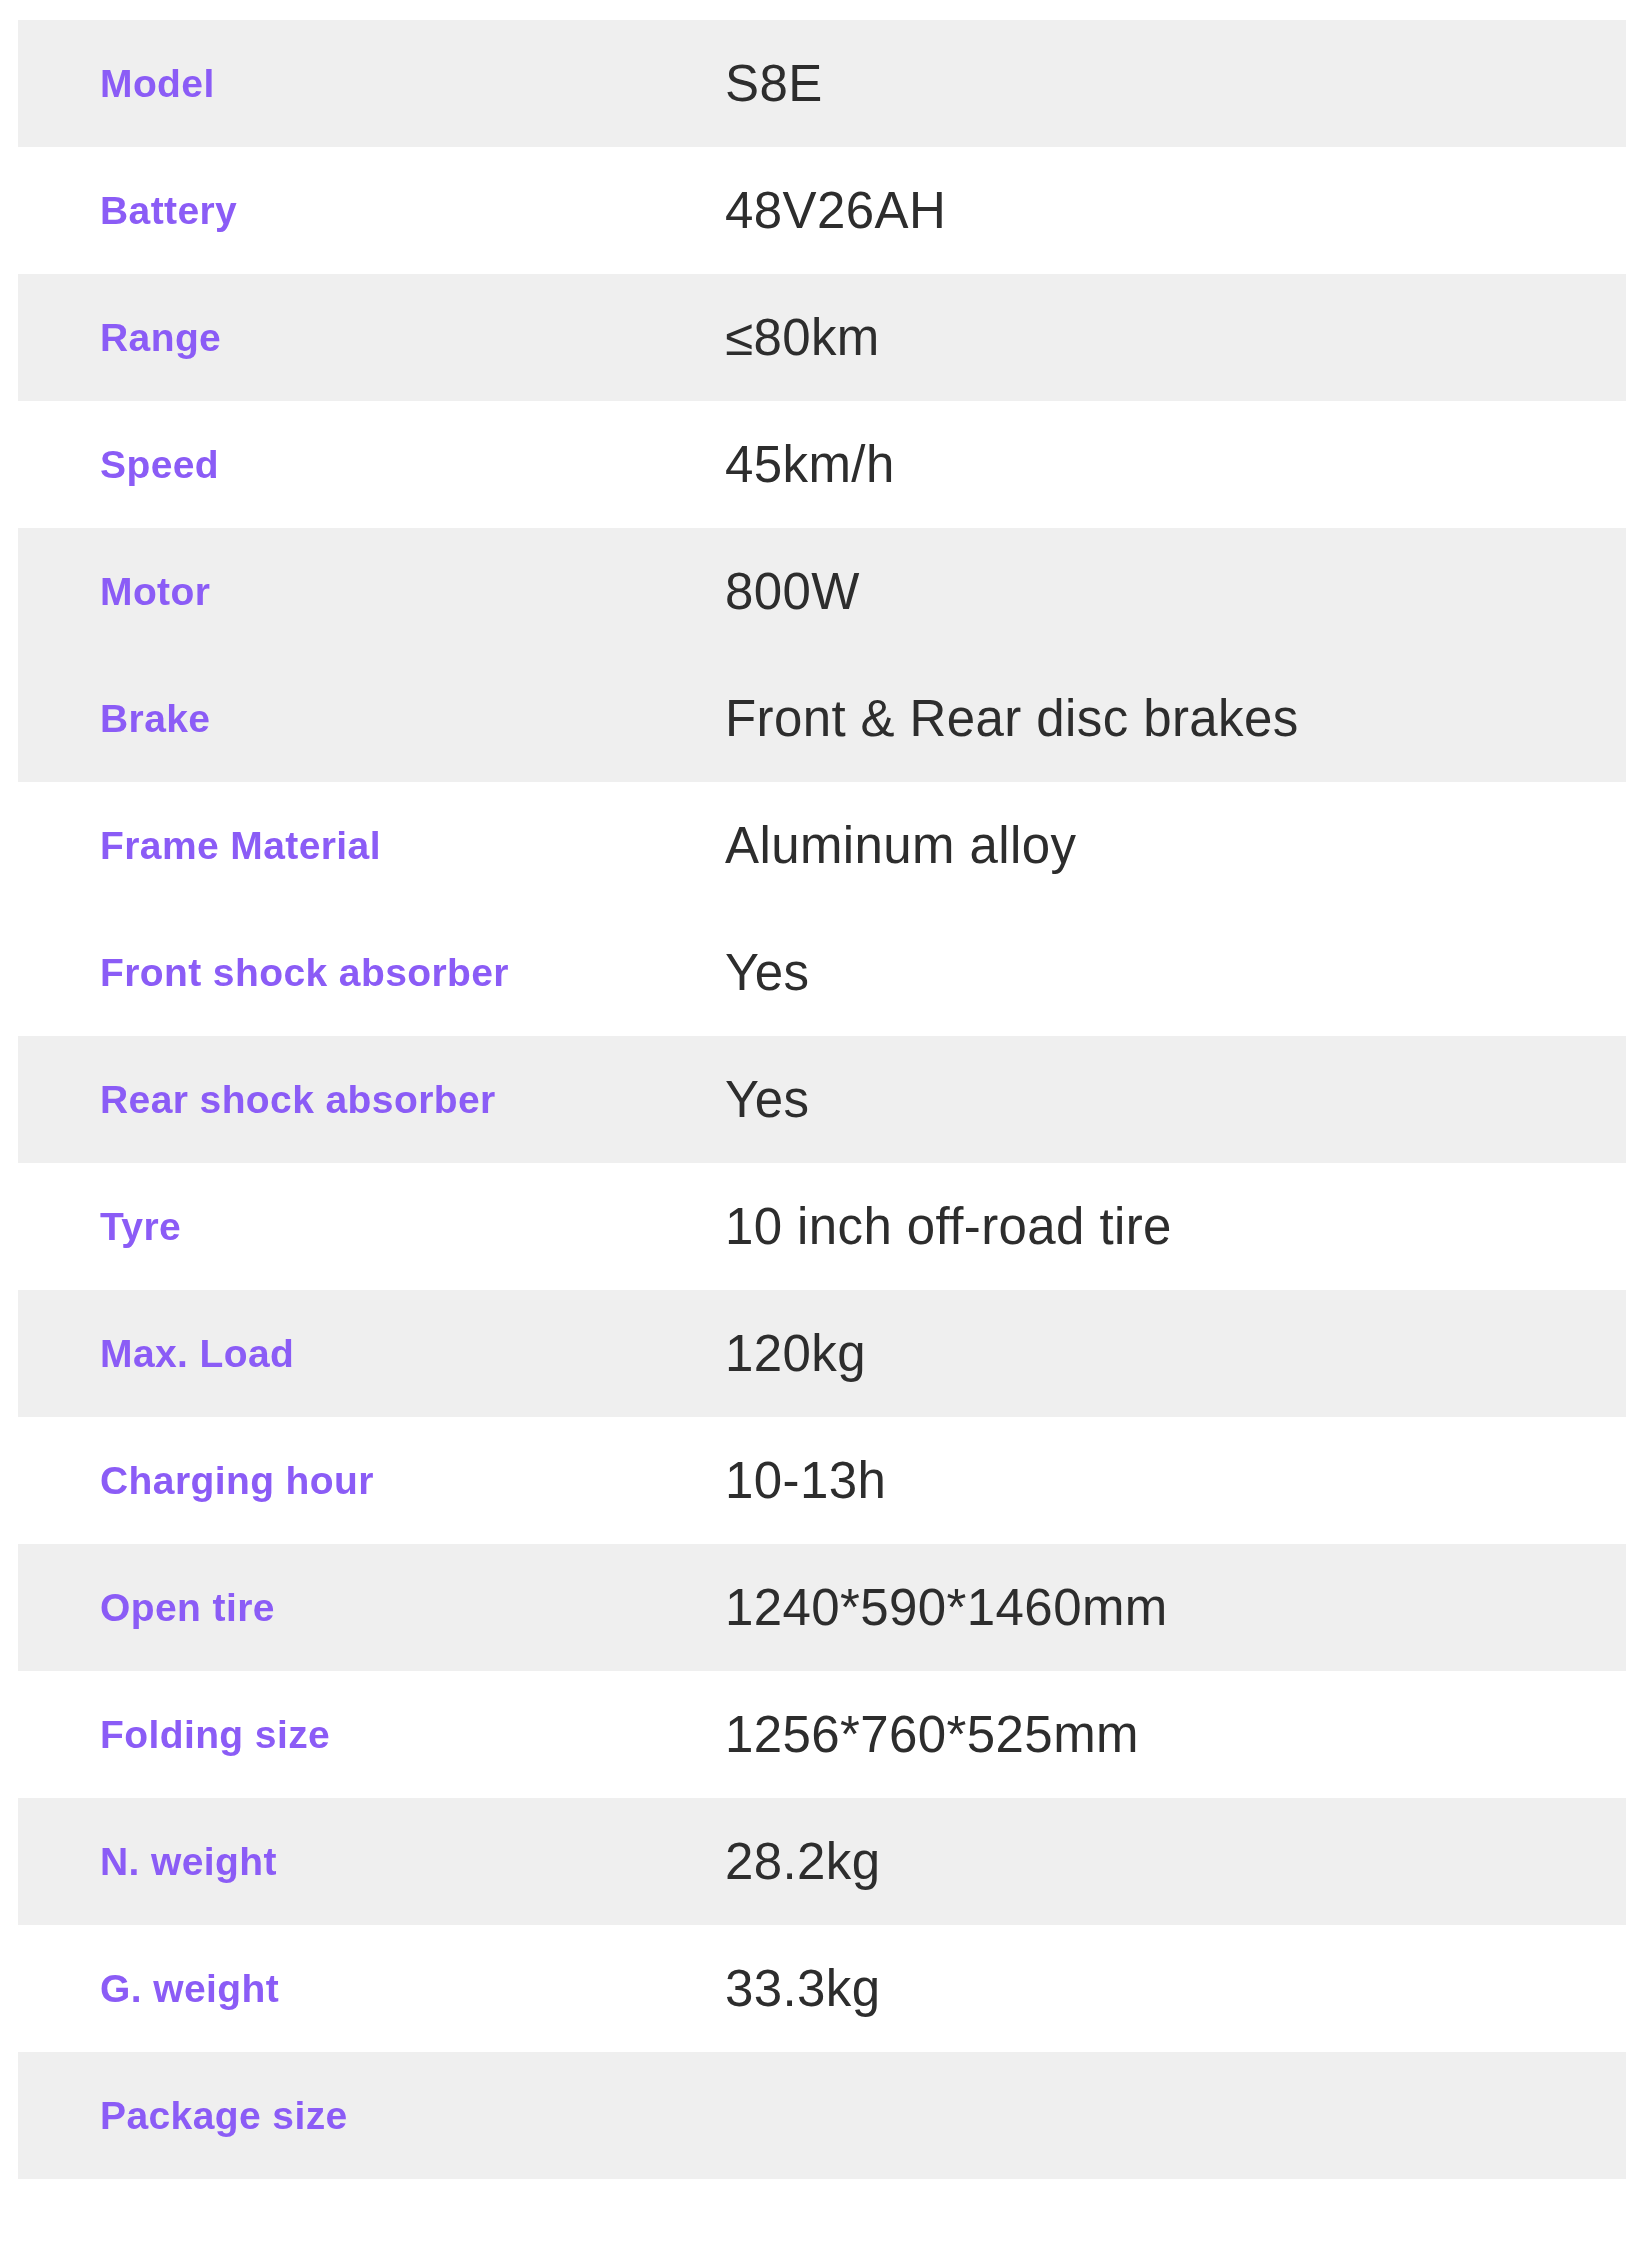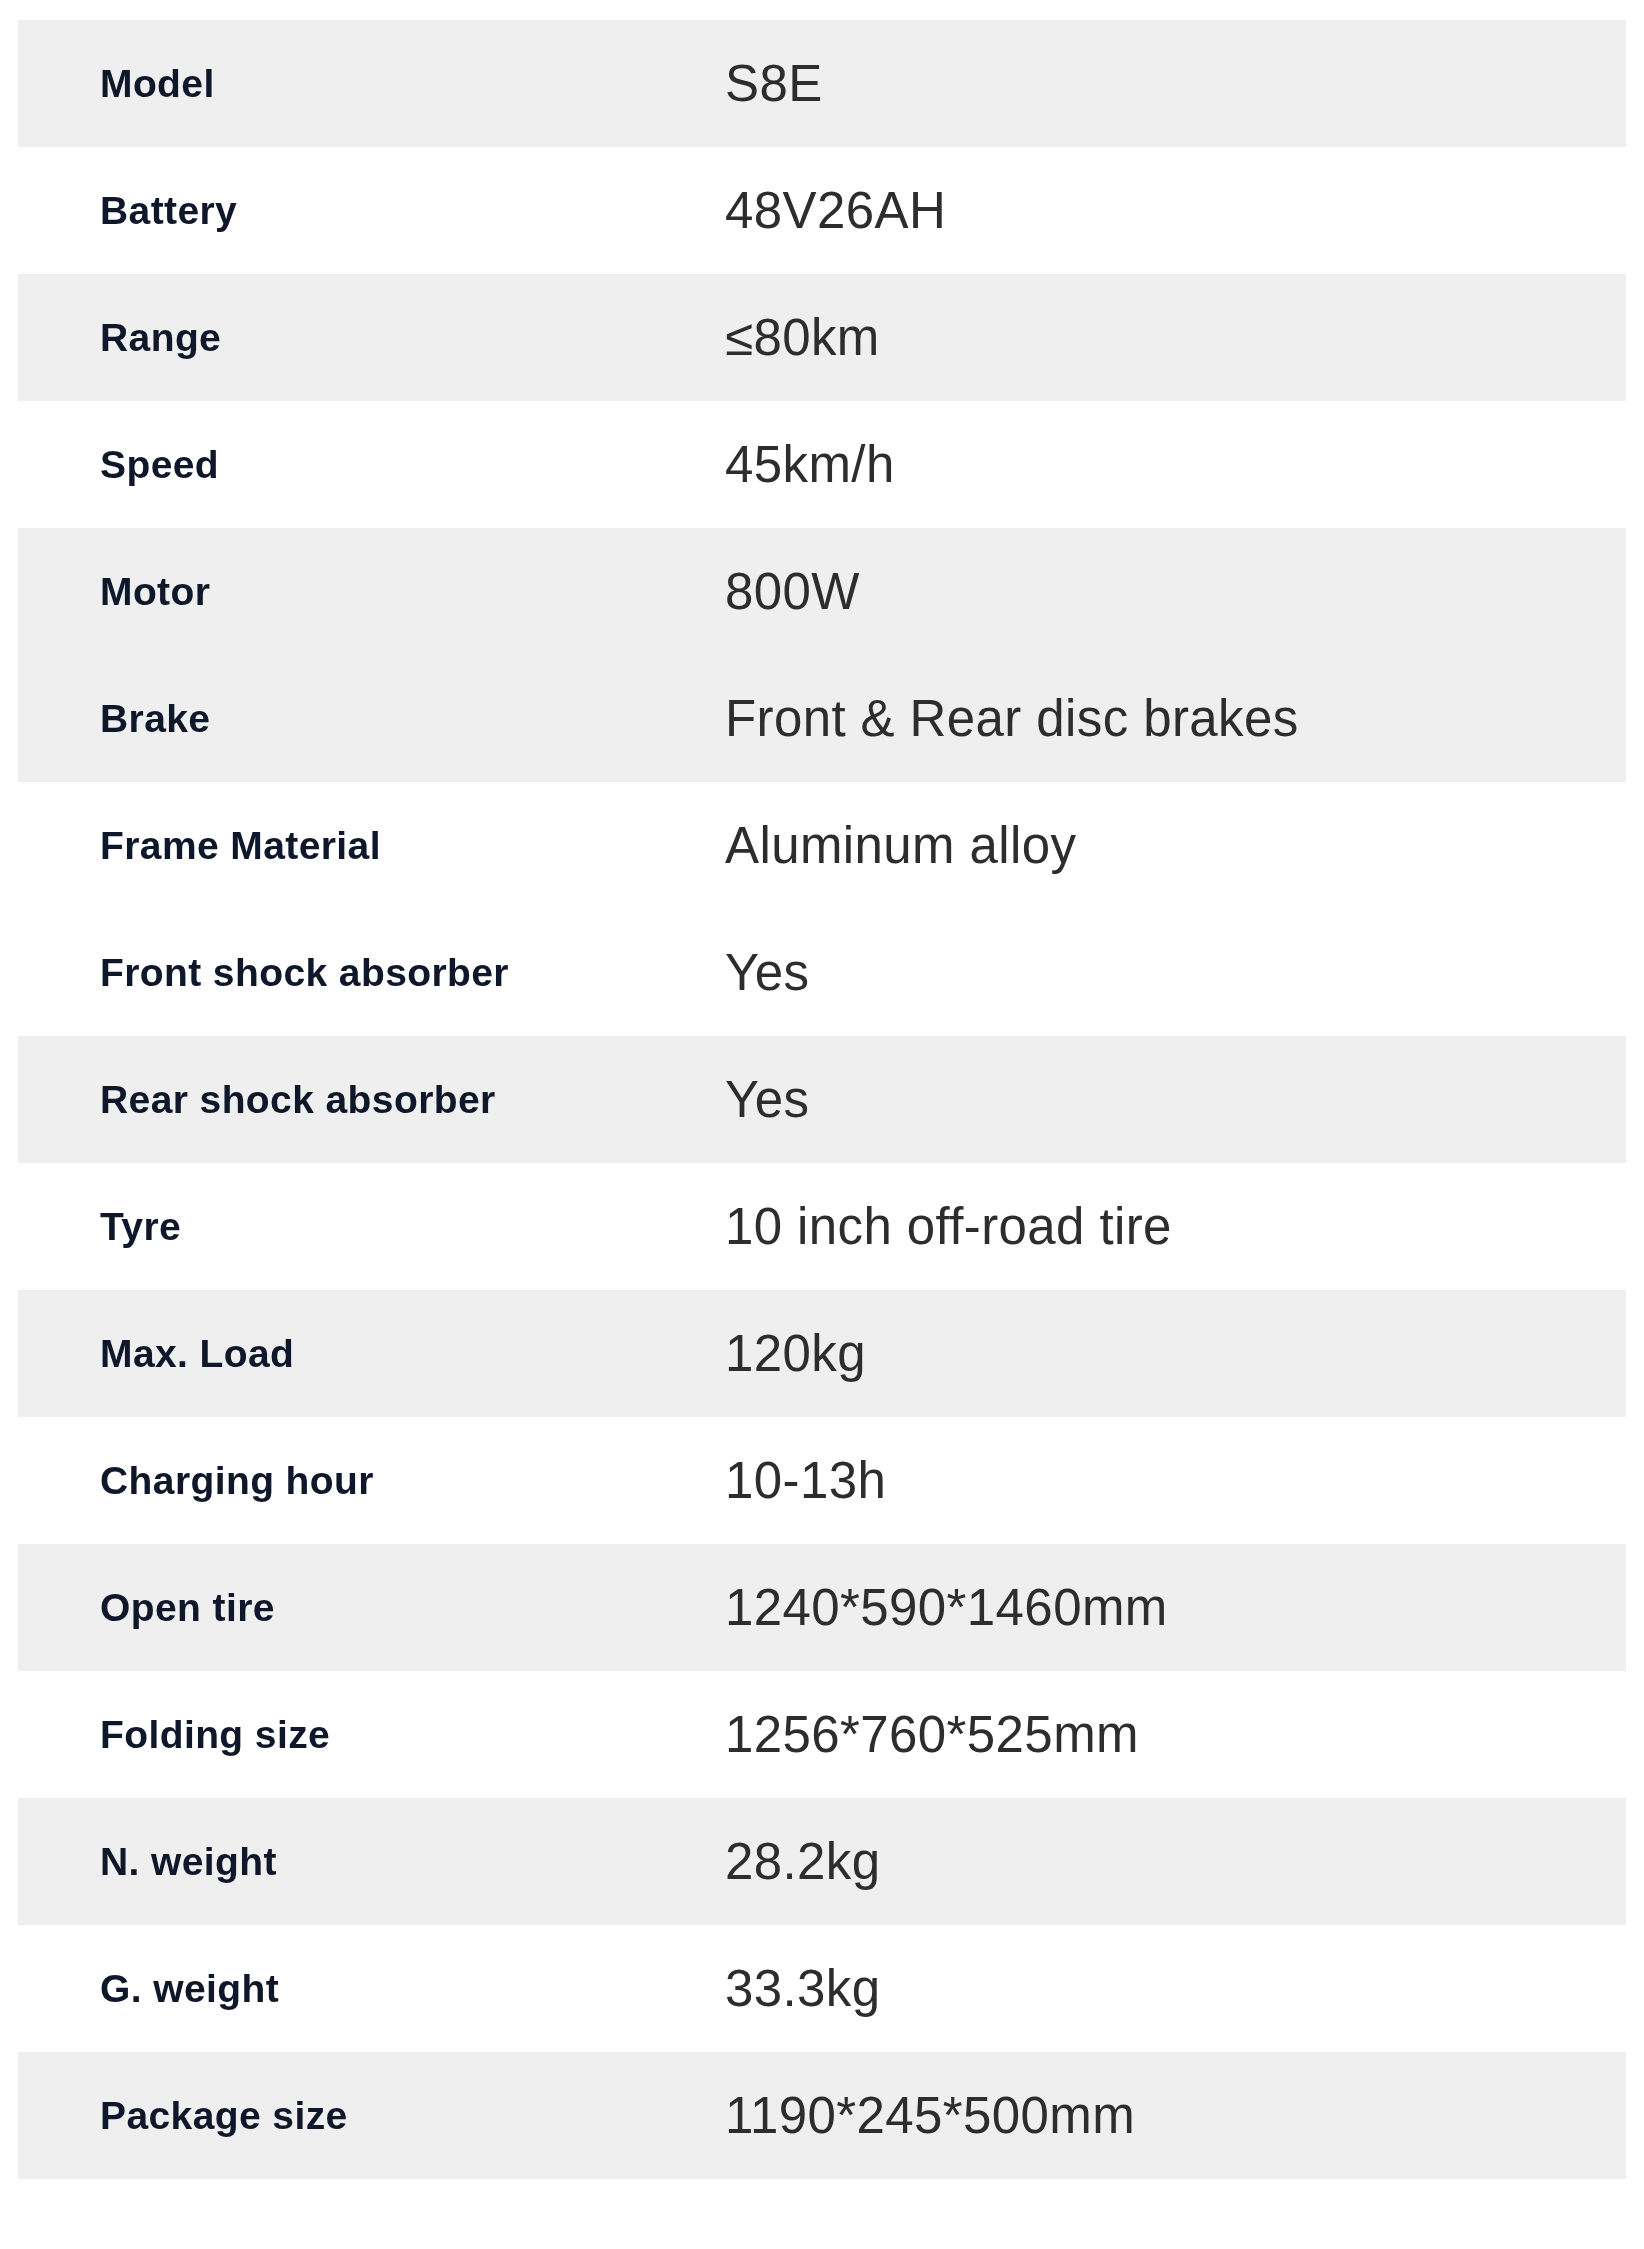--- a/index.html
+++ b/index.html
@@ -29,21 +29,21 @@
   }
   .spec-row.shaded {
     background: #efefef;
   }
   .spec-label {
     box-sizing: border-box;
     width: 707px;
     padding-left: 82px;
     font-size: 39px;
     font-weight: bold;
-    color: #0f172a;
+    color: #8b5cf6;
     letter-spacing: 0.4px;
     white-space: nowrap;
   }
   .spec-value {
     flex: 1;
     font-size: 51px;
     font-weight: normal;
     color: #2d2d2d;
     letter-spacing: 0.4px;
     white-space: nowrap;
@@ -114,18 +114,17 @@
     <div class="spec-row shaded">
       <div class="spec-label">N. weight</div>
       <div class="spec-value">28.2kg</div>
     </div>
     <div class="spec-row">
       <div class="spec-label">G. weight</div>
       <div class="spec-value">33.3kg</div>
     </div>
     <div class="spec-row shaded">
       <div class="spec-label">Package size</div>
-      <div class="spec-value">1190*245*500mm</div>
     </div>
 
   </div>
 </div>
 
 
 </body></html>

